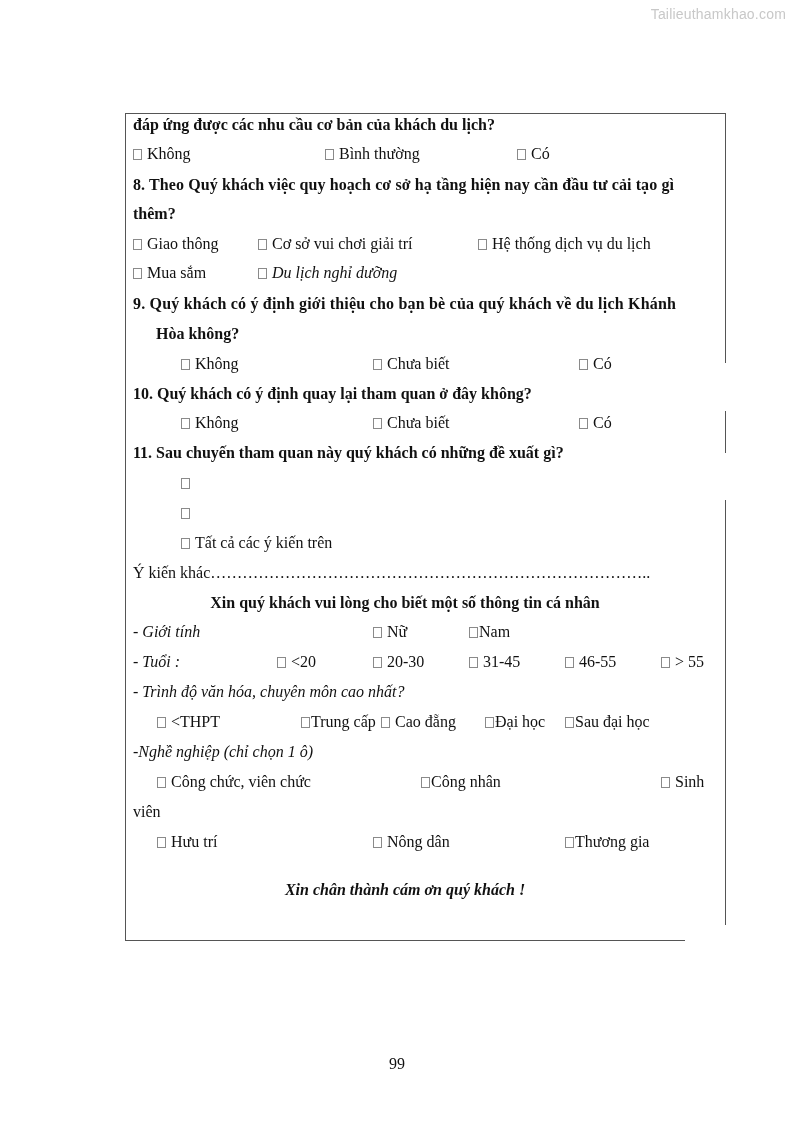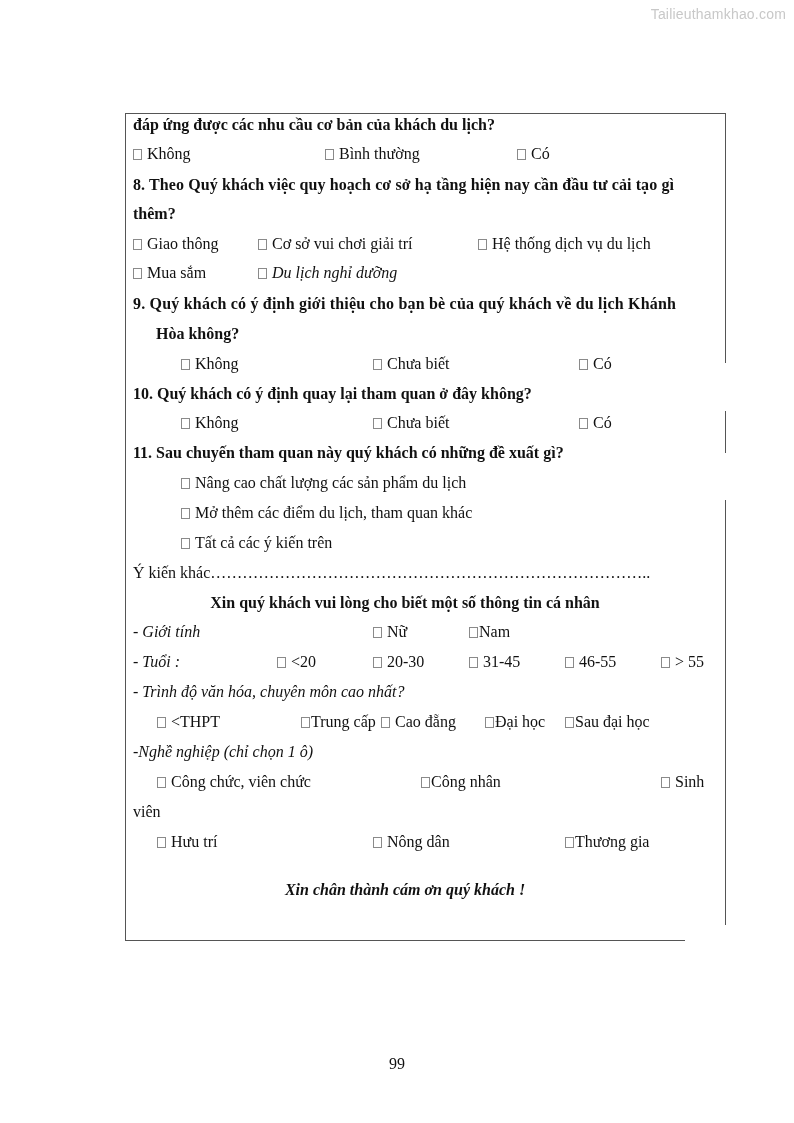--- a/index.html
+++ b/index.html
@@ -60,22 +60,22 @@
 <div class="opt" style="left:181px; top:354px;"><span class="box"></span><span>Không</span></div>
 <div class="opt" style="left:373px; top:354px;"><span class="box"></span><span>Chưa biết</span></div>
 <div class="opt" style="left:579px; top:354px;"><span class="box"></span><span>Có</span></div>
 
 <div class="ln b" style="left:133px; top:384px;">10. Quý khách có ý định quay lại tham quan ở đây không?</div>
 <div class="opt" style="left:181px; top:413px;"><span class="box"></span><span>Không</span></div>
 <div class="opt" style="left:373px; top:413px;"><span class="box"></span><span>Chưa biết</span></div>
 <div class="opt" style="left:579px; top:413px;"><span class="box"></span><span>Có</span></div>
 
 <div class="ln b" style="left:133px; top:443px;">11. Sau chuyến tham quan này quý khách có những đề xuất gì?</div>
-<div class="opt" style="left:181px; top:473px;"><span class="box"></span><span>Nâng cao chất lượng các sản phẩm du lịch</span></div>
-<div class="opt" style="left:181px; top:503px;"><span class="box"></span><span>Mở thêm các điểm du lịch, tham quan khác</span></div>
+<div class="opt" style="left:181px; top:473px;"><span class="box"></span></div>
+<div class="opt" style="left:181px; top:503px;"><span class="box"></span></div>
 <div class="opt" style="left:181px; top:533px;"><span class="box"></span><span>Tất cả các ý kiến trên</span></div>
 <div class="ln" style="left:133px; top:563px;">Ý kiến khác………………………………………………………………………..</div>
 
 <div class="ln b center" style="top:593px;">Xin quý khách vui lòng cho biết một số thông tin cá nhân</div>
 
 <div class="ln i" style="left:133px; top:622px;">- Giới tính</div>
 <div class="opt" style="left:373px; top:622px;"><span class="box"></span><span>Nữ</span></div>
 <div class="opt" style="left:469px; top:622px;"><span class="box tight"></span><span>Nam</span></div>
 
 <div class="ln i" style="left:133px; top:652px;">- Tuổi :</div>

